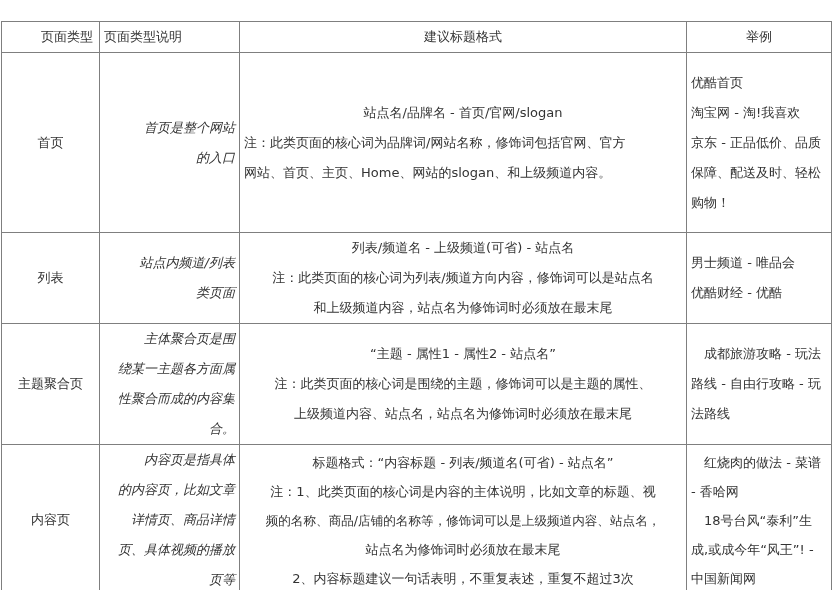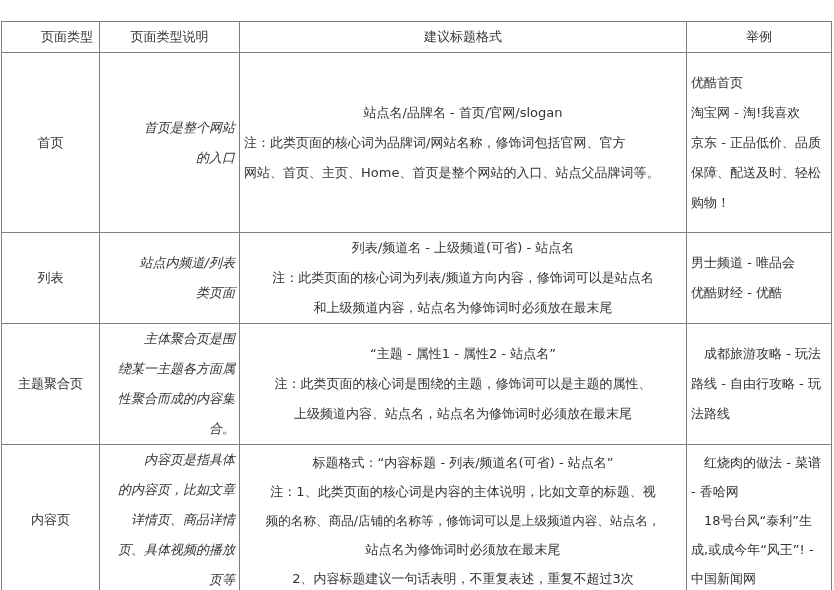--- a/index.html
+++ b/index.html
@@ -6,21 +6,21 @@
   body { width: 834px; height: 590px; position: relative; overflow: hidden;
          font-family: "DejaVu Sans", "Liberation Sans", sans-serif; color: #333333; }
   table.grid { position: absolute; left: 1px; top: 21px; border-collapse: collapse;
                table-layout: fixed; width: 830px; font-size: 13px; }
   table.grid td, table.grid th { border: 1px solid #7f7f7f; padding: 0 4px; vertical-align: middle;
                font-weight: normal; color: #333333; line-height: 30px; word-break: break-all; }
   table.grid { border: 1.5px solid #333333; }
   th { height: 30px; }
   .c3 { width: 438px; text-align: center; }
   .hdr-c1 { text-align: right; padding-right: 6px !important; }
-  .hdr-c2 { text-align: center; }
+  .hdr-c2 { text-align: left; }
   .hdr-c3 { text-align: center; margin-top: 12px; }
   .hdr-c4 { text-align: center; }
   .desc { text-align: right; text-indent: 2em; padding-left: 6px !important; font-style: italic; }
   .ex { }
   .line { display: block; }
   .r1 { height: 180px; }
   .r2 { height: 91px; }
   .r3 { height: 121px; }
   .r4 { height: 148px; }
   .c1cell { text-align: center; }
@@ -43,21 +43,21 @@
       <th class="hdr-c4">举例</th>
     </tr>
   </thead>
   <tbody>
     <tr class="r1">
       <td class="c1cell">首页</td>
       <td class="desc">首页是整个网站的入口</td>
       <td class="c3">
         <span class="line">站点名/品牌名 - 首页/官网/slogan</span>
         <span class="line" style="text-align:left">注：此类页面的核心词为品牌词/网站名称，修饰词包括官网、官方</span>
-        <span class="line" style="text-align:left">网站、首页、主页、Home、首页是整个网站的入口、站点父品牌词等。</span>
+        <span class="line" style="text-align:left">网站、首页、主页、Home、网站的slogan、和上级频道内容。</span>
       </td>
       <td class="ex">
         <span class="line">优酷首页</span>
         <span class="line">淘宝网 - 淘!我喜欢</span>
         <span class="line">京东 - 正品低价、品质保障、配送及时、轻松购物！</span>
       </td>
     </tr>
     <tr class="r2">
       <td class="c1cell">列表</td>
       <td class="desc">站点内频道/列表类页面</td>

